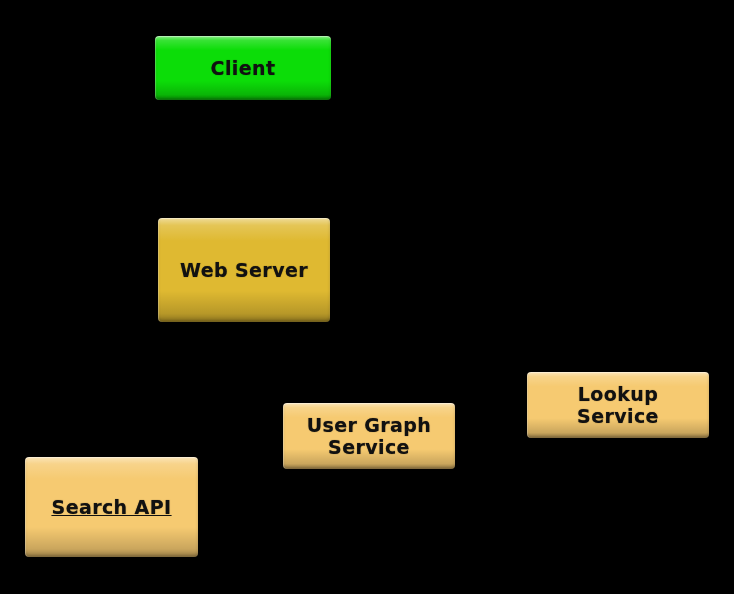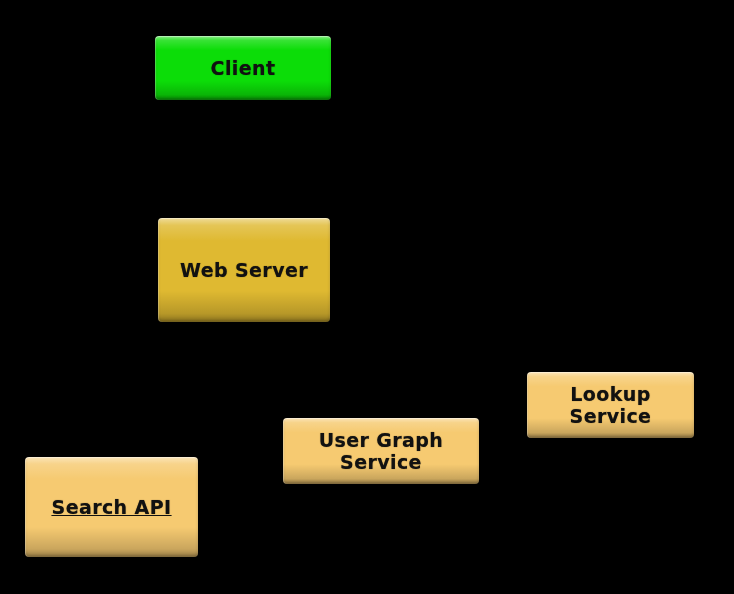--- a/index.html
+++ b/index.html
@@ -44,22 +44,22 @@
     font-size: 19px;
     line-height: 22px;
     letter-spacing: 0.4px;
     text-shadow: 0 0 1px rgba(0,0,0,0.55);
     white-space: nowrap;
   }
   
   .node--client      { left: 155px; top: 36px;  width: 176px; height: 64px;  }
   .node--web-server  { left: 158px; top: 218px; width: 172px; height: 104px; }
   .node--search-api  { left: 25px;  top: 457px; width: 173px; height: 100px; text-decoration: underline; }
-  .node--user-graph  { left: 283px; top: 418px; width: 196px; height: 66px;  }
-  .node--lookup      { left: 527px; top: 372px; width: 167px; height: 66px;  }
+  .node--user-graph  { left: 283px; top: 403px; width: 172px; height: 66px;  }
+  .node--lookup      { left: 527px; top: 372px; width: 182px; height: 66px;  }
   .node--person      { left: 528px; top: 482px; width: 169px; height: 68px;  }
 </style>
 </head>
 <body>
 
 <div class="stage">
 
   <div class="node node--client" style="--fill: #0cdd08;">
     <span class="label">Client</span>
   </div>

